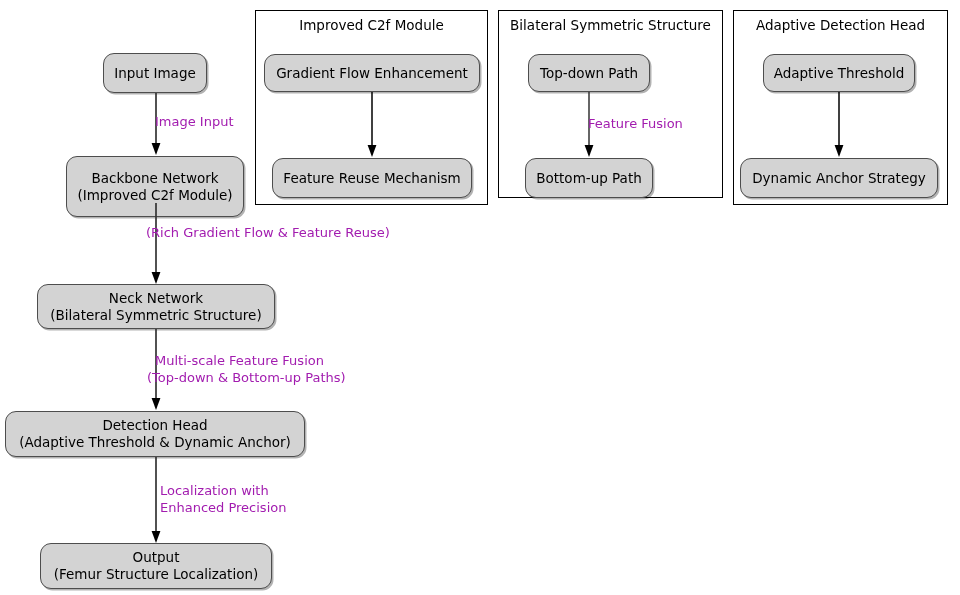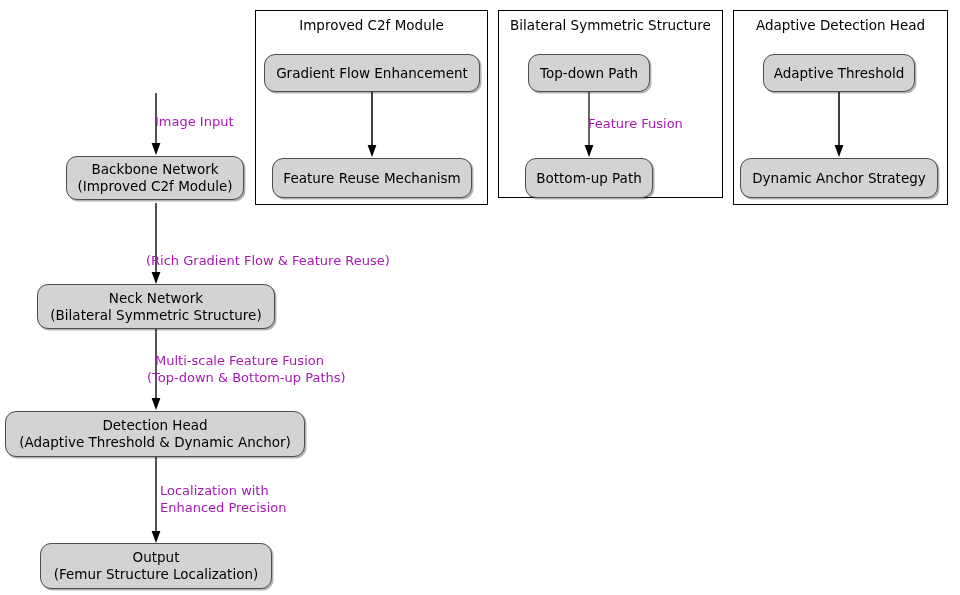--- a/index.html
+++ b/index.html
@@ -72,44 +72,47 @@
     white-space: nowrap;
   }
   .edge-label .ln { display: block; }
   .el-left   { text-align: left; }
 </style>
 </head>
 <body>
 
 <div id="diagram-root">
 
+  <div class="node" style="left:103px; top:53px; width:104px; height:40px;">
+    <span class="ln">Input Image</span>
+  </div>
 
   <div class="edge" style="left:149px; top:93px; width:14px; height:63px;">
     <svg width="14" height="63" viewBox="0 0 14 63">
       <line x1="7" y1="0" x2="7" y2="53" stroke="#333333" stroke-width="1.7"></line>
       <polygon points="7,62 2.6,50 11.4,50" fill="#000000"></polygon>
     </svg>
   </div>
   <div class="edge-label el-left" style="left:155px; top:113px;">
     <span class="ln">Image Input</span>
   </div>
 
-  <div class="node" style="left:66px; top:156px; width:178px; height:44px;">
+  <div class="node" style="left:66px; top:156px; width:178px; height:61px;">
     <span class="ln">Backbone Network</span>
     <span class="ln">(Improved C2f Module)</span>
   </div>
 
   <div class="edge" style="left:149px; top:203px; width:14px; height:82px;">
     <svg width="14" height="82" viewBox="0 0 14 82">
       <line x1="7" y1="0" x2="7" y2="72" stroke="#333333" stroke-width="1.7"></line>
       <polygon points="7,81 2.6,69 11.4,69" fill="#000000"></polygon>
     </svg>
   </div>
   <div class="edge-label el-left" style="left:155px; top:224px;">
-    <span class="ln" style="margin-left:-9px;margin-top:28px;">(Rich Gradient Flow &amp; Feature Reuse)</span>
+    <span class="ln" style="margin-left:-9px;">(Rich Gradient Flow &amp; Feature Reuse)</span>
   </div>
 
   <div class="node" style="left:37px; top:284px; width:238px; height:45px;">
     <span class="ln">Neck Network</span>
     <span class="ln">(Bilateral Symmetric Structure)</span>
   </div>
 
   <div class="edge" style="left:149px; top:329px; width:14px; height:82px;">
     <svg width="14" height="82" viewBox="0 0 14 82">
       <line x1="7" y1="0" x2="7" y2="72" stroke="#333333" stroke-width="1.7"></line>

